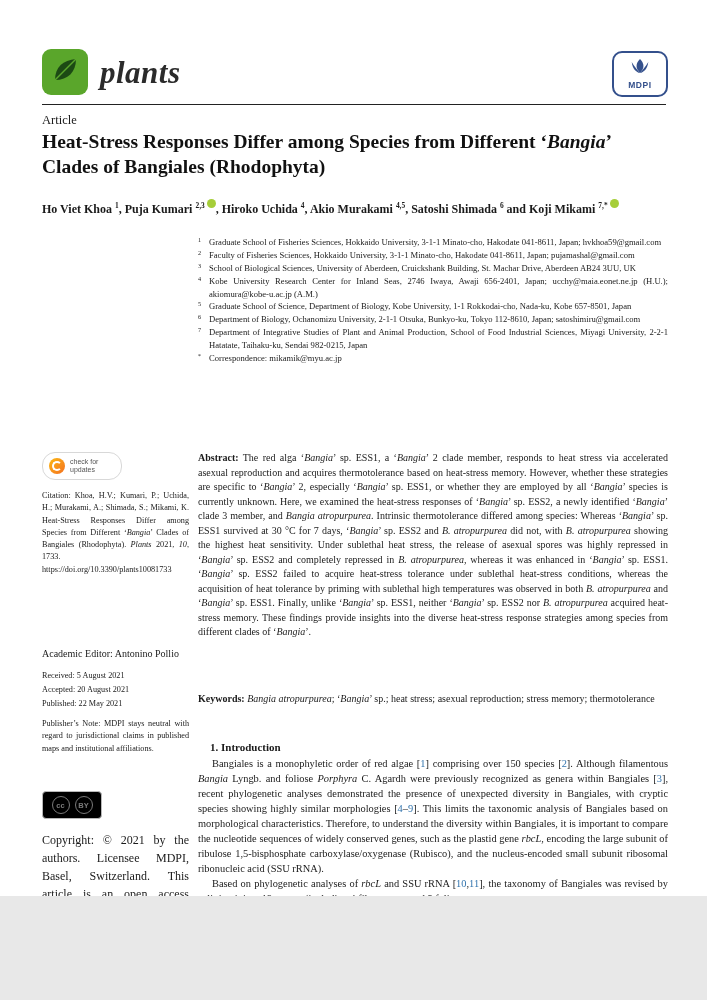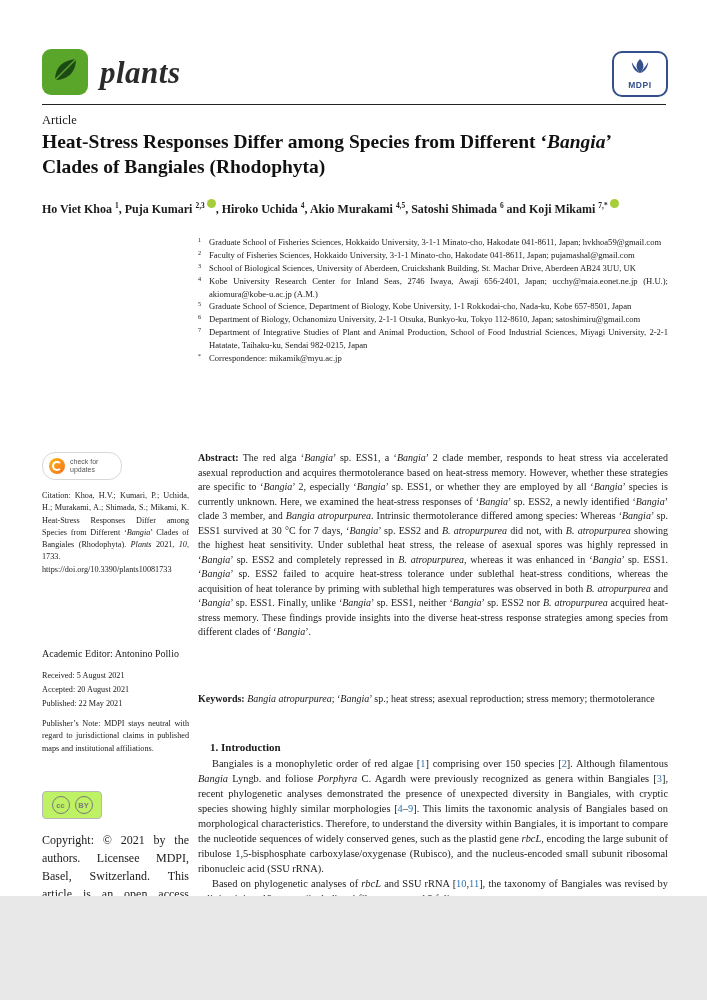--- a/index.html
+++ b/index.html
@@ -40,21 +40,21 @@
                     position:relative;flex:none;}
   .crossmark-circle::before{content:"";position:absolute;left:3px;top:3px;right:3px;bottom:3px;
                     border:2px solid #fff;border-radius:50%;border-right-color:transparent;}
   .badge-updates-text{font-size:7px;line-height:1.15;color:#555;font-family:"Liberation Sans",sans-serif;}
 
   .citation{position:absolute;left:42px;top:490px;width:147px;font-size:8.2px;line-height:1.5;text-align:justify;}
   .editor{position:absolute;left:42px;top:648px;width:147px;font-size:10px;}
   .dates{position:absolute;left:42px;top:669px;width:147px;font-size:8.2px;line-height:1.7;}
   .pub-note{position:absolute;left:42px;top:718px;width:147px;font-size:8.2px;line-height:1.5;text-align:justify;}
   .cc-badge{position:absolute;left:42px;top:791px;width:58px;height:26px;border:1px solid #b8b8b8;border-radius:4px;
-            display:flex;align-items:center;justify-content:center;gap:5px;background:#bef264;}
+            display:flex;align-items:center;justify-content:center;gap:5px;background:#000000;}
   .cc-circle{width:16px;height:16px;border:1.6px solid #7a7a7a;border-radius:50%;display:flex;align-items:center;
              justify-content:center;font-size:7.5px;color:#7a7a7a;font-weight:bold;font-family:"Liberation Sans",sans-serif;}
   .copyright{position:absolute;left:42px;top:831px;width:147px;font-size:12px;line-height:1.5;text-align:justify;}
 
   
   .section-heading{position:absolute;left:198px;top:741px;font-size:11px;font-weight:bold;margin-left:12px;}
   .body-text{position:absolute;left:198px;top:757px;width:470px;font-size:10.4px;line-height:1.44;text-align:justify;}
   .body-text p{margin:0;text-indent:14px;}
 
   

